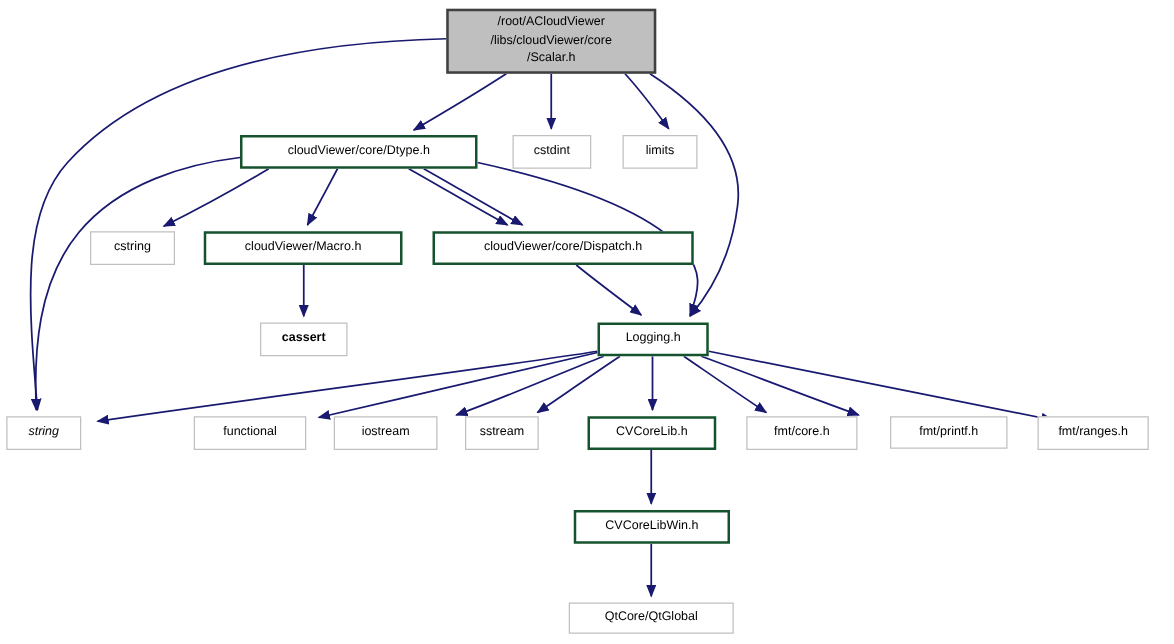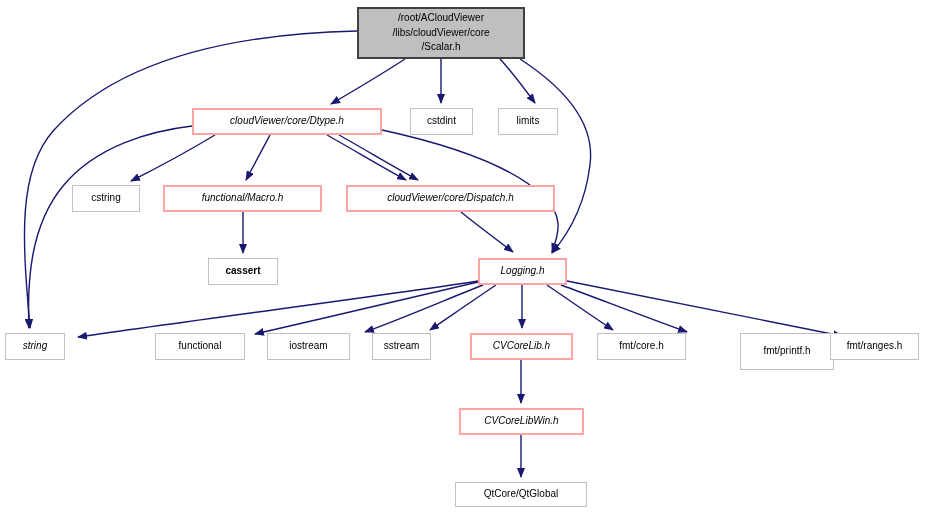--- a/index.html
+++ b/index.html
@@ -31,22 +31,21 @@
     text-align: center;
     font-size: 10px;
     line-height: 14.6px;
     color: #000000;
     background: #ffffff;
     border: 1px solid #c0c0c0;
     white-space: pre;
     z-index: 2;
   }
   .node.strong {
-    border: 2px solid #fca5a5;
-    font-style: italic;
+    border: 2px solid #14532d;
   }
   .node.root {
     background: #bfbfbf;
     border: 2px solid #404040;
   }
   .node span { display: block; }
 </style>
 </head>
 <body>
 
@@ -84,28 +83,28 @@
       </g>
   </svg>
   <div id="node-layer">
       <div class="node root" style="left: 357px; top: 7px; width: 168px; height: 52px;"><span>/root/ACloudViewer
 /libs/cloudViewer/core
 /Scalar.h</span></div>
       <div class="node strong" style="left: 192px; top: 108px; width: 190px; height: 27px;"><span>cloudViewer/core/Dtype.h</span></div>
       <div class="node " style="left: 410px; top: 108px; width: 63px; height: 27px;"><span>cstdint</span></div>
       <div class="node " style="left: 498px; top: 108px; width: 60px; height: 27px;"><span>limits</span></div>
       <div class="node " style="left: 72px; top: 185px; width: 68px; height: 27px;"><span>cstring</span></div>
-      <div class="node strong" style="left: 163px; top: 185px; width: 159px; height: 27px;"><span>functional/Macro.h</span></div>
+      <div class="node strong" style="left: 163px; top: 185px; width: 159px; height: 27px;"><span>cloudViewer/Macro.h</span></div>
       <div class="node strong" style="left: 346px; top: 185px; width: 209px; height: 27px;"><span>cloudViewer/core/Dispatch.h</span></div>
       <div class="node " style="left: 208px; top: 258px; width: 70px; height: 27px; font-weight: bold;"><span>cassert</span></div>
       <div class="node strong" style="left: 478px; top: 258px; width: 89px; height: 27px;"><span>Logging.h</span></div>
       <div class="node " style="left: 5px; top: 333px; width: 60px; height: 27px; font-style: italic;"><span>string</span></div>
       <div class="node " style="left: 155px; top: 333px; width: 90px; height: 27px;"><span>functional</span></div>
       <div class="node " style="left: 267px; top: 333px; width: 83px; height: 27px;"><span>iostream</span></div>
       <div class="node " style="left: 372px; top: 333px; width: 59px; height: 27px;"><span>sstream</span></div>
       <div class="node strong" style="left: 470px; top: 333px; width: 103px; height: 27px;"><span>CVCoreLib.h</span></div>
       <div class="node " style="left: 597px; top: 333px; width: 89px; height: 27px;"><span>fmt/core.h</span></div>
-      <div class="node " style="left: 712px; top: 333px; width: 94px; height: 37px; margin-left: 28px;"><span>fmt/printf.h</span></div>
+      <div class="node " style="left: 712px; top: 333px; width: 94px; height: 26px;"><span>fmt/printf.h</span></div>
       <div class="node " style="left: 830px; top: 333px; width: 89px; height: 27px;"><span>fmt/ranges.h</span></div>
       <div class="node strong" style="left: 459px; top: 408px; width: 125px; height: 27px;"><span>CVCoreLibWin.h</span></div>
       <div class="node " style="left: 455px; top: 482px; width: 132px; height: 25px;"><span>QtCore/QtGlobal</span></div>
     </div>
 </div>
 
 </body></html>

